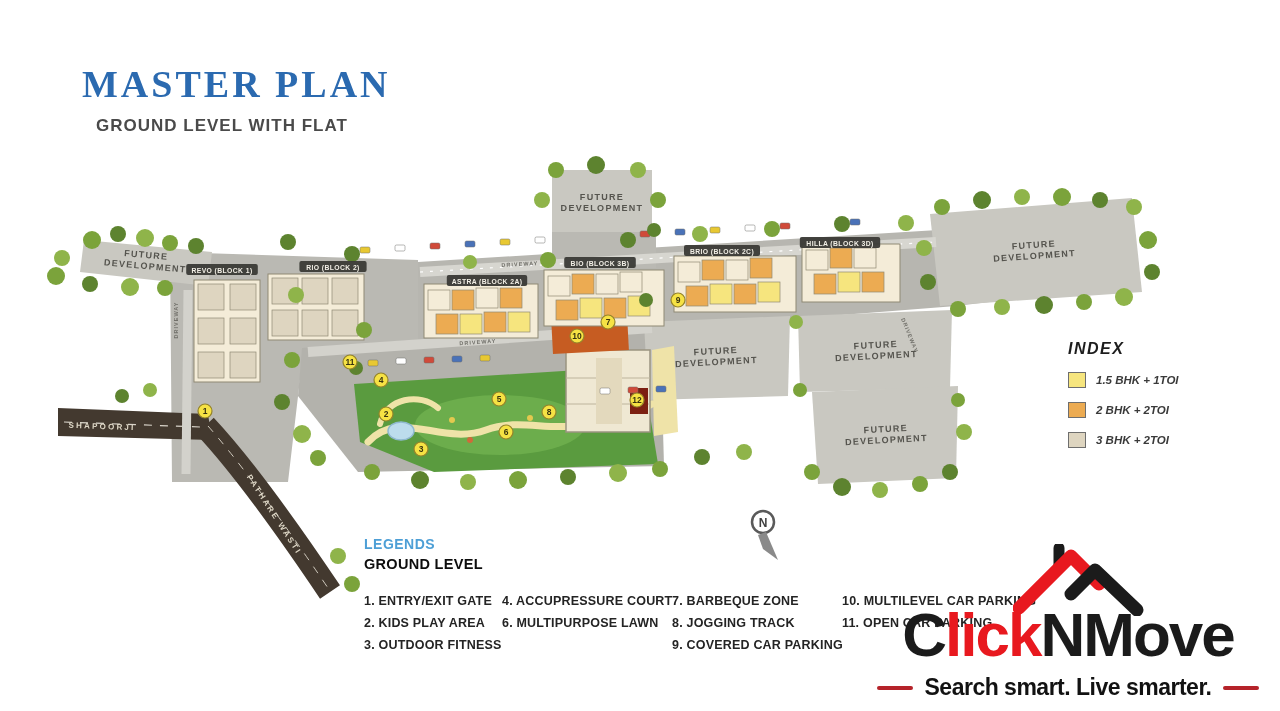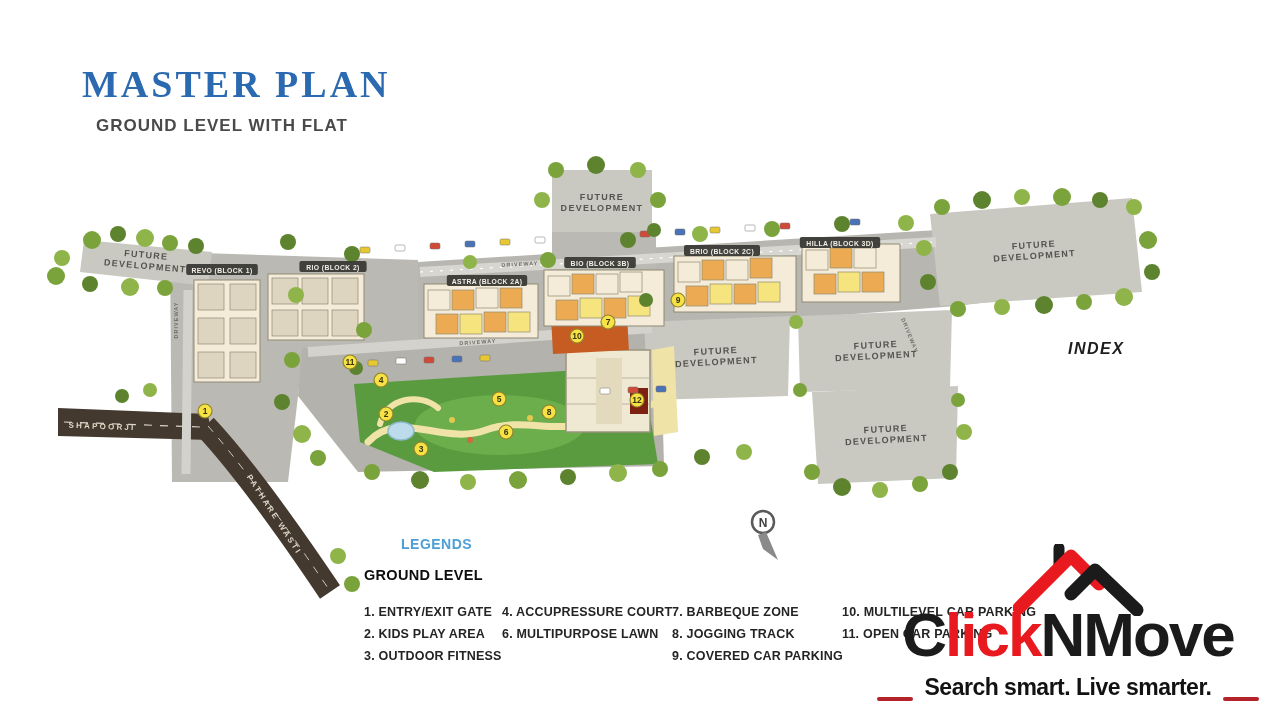--- a/index.html
+++ b/index.html
@@ -22,35 +22,35 @@
 
   .index-box{position:absolute;left:1068px;top:340px;z-index:2}
   .index-title{font-size:16px;font-weight:700;font-style:italic;letter-spacing:1.5px;color:#1d1d1d}
   .index-items{margin-top:6px}
   .index-item{display:flex;align-items:center;gap:10px;margin-top:14px}
   .index-swatch{width:18px;height:16px;border:1.5px solid #6e6e6e;box-sizing:border-box}
   .index-label{font-size:11.5px;font-style:italic;font-weight:700;color:#3a3a3a;white-space:nowrap}
 
   .legends{position:absolute;left:364px;top:536px;z-index:2}
   .leg-title{font-size:14px;font-weight:700;letter-spacing:.5px;color:#4d9fd6}
-  .leg-sub{font-size:14.5px;font-weight:700;color:#0d0d0d;margin-top:15px;letter-spacing:.3px}
+  .leg-sub{font-size:14.5px;font-weight:700;color:#0d0d0d;margin-top:4px;letter-spacing:.3px}
   .leg-cols{display:flex;margin-top:18px}
   .leg-col{display:flex;flex-direction:column}
   .leg-col:nth-child(1){width:138px}
   .leg-col:nth-child(2){width:170px}
   .leg-col:nth-child(3){width:170px}
   .leg-col:nth-child(4){width:210px}
   .leg-item{font-size:12.5px;font-weight:700;color:#242424;line-height:22px;
             letter-spacing:.2px;white-space:nowrap}
 
   .logo{position:absolute;left:858px;top:544px;width:420px;height:166px;z-index:5}
   .logo-roof{position:absolute;left:155px;top:0}
   .logo-text{position:absolute;left:0;top:60px;width:100%;text-align:center;
              font-size:62px;font-weight:800;letter-spacing:-2px;line-height:1;white-space:nowrap}
-  .logo-tag{position:absolute;left:0;top:130px;width:100%;display:flex;align-items:flex-end;
+  .logo-tag{position:absolute;left:0;top:130px;width:100%;display:flex;align-items:center;
             justify-content:center;gap:12px}
   .tag-text{font-size:23px;font-weight:700;color:#121212;letter-spacing:-.5px}
   .tag-dash{width:36px;height:4px;border-radius:2px;background:#b5232a}
 </style>
 </head>
 <body>
 
 <div class="title" style="color: rgb(43, 106, 176);">MASTER PLAN</div>
 <div class="subtitle">GROUND LEVEL WITH FLAT</div>
 
@@ -359,24 +359,38 @@
 
   <g>
     <circle cx="763" cy="522" r="11" fill="#ffffff" stroke="#5a5a5a" stroke-width="2.5"></circle>
     <text x="763" y="527" text-anchor="middle" class="compass-text">N</text>
     <path d="M766,532 L778,560 L763,549 L758,535 Z" fill="#8a8a8a"></path>
   </g>
 </svg>
 
 <div class="index-box">
   <div class="index-title">INDEX</div>
+  <div class="index-items" id="index-items">
+      <div class="index-item">
+        <div class="index-swatch" style="background: rgb(246, 229, 126);"></div>
+        <div class="index-label">1.5 BHK + 1TOI</div>
+      </div>
+      <div class="index-item">
+        <div class="index-swatch" style="background: rgb(236, 171, 82);"></div>
+        <div class="index-label">2 BHK + 2TOI</div>
+      </div>
+      <div class="index-item">
+        <div class="index-swatch" style="background: rgb(222, 213, 192);"></div>
+        <div class="index-label">3 BHK + 2TOI</div>
+      </div>
+    </div>
 </div>
 
 <div class="legends">
-  <div class="leg-title" style="color: rgb(77, 159, 214); margin-left: 37px;">LEGENDS</div>
+  <div class="leg-title" style="color: rgb(77, 159, 214);">LEGENDS</div>
   <div class="leg-sub">GROUND LEVEL</div>
   <div class="leg-cols" id="legend-cols">
       <div class="leg-col">
         <div class="leg-item">1. ENTRY/EXIT GATE</div>
         <div class="leg-item">2. KIDS PLAY AREA</div>
         <div class="leg-item">3. OUTDOOR FITNESS</div>
       </div>
       <div class="leg-col">
         <div class="leg-item">4. ACCUPRESSURE COURT</div>
         <div class="leg-item">6. MULTIPURPOSE LAWN</div>

